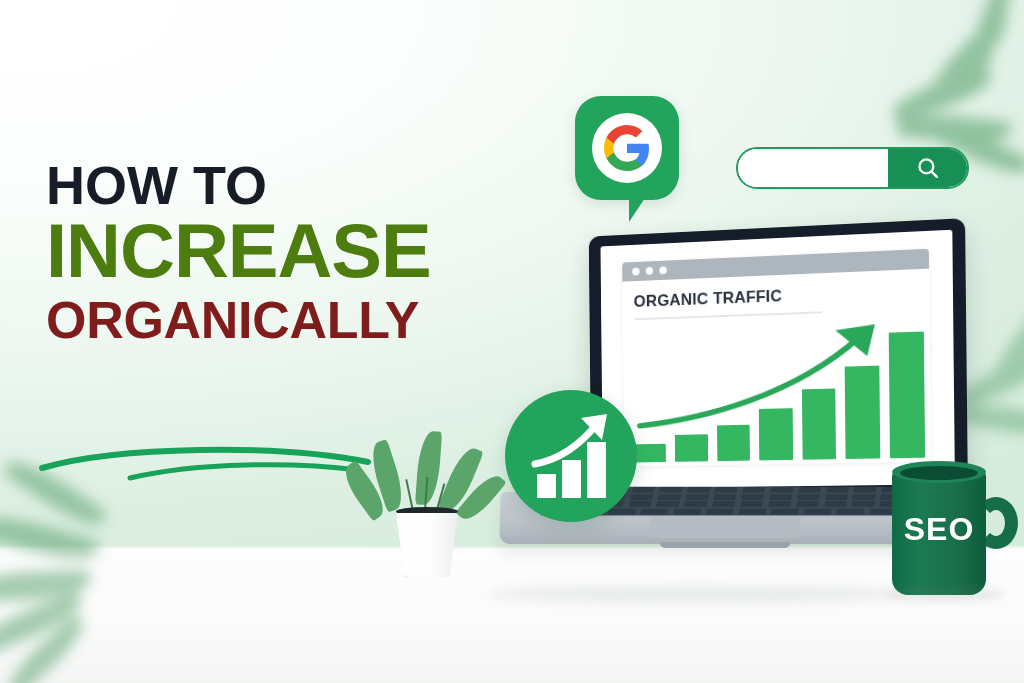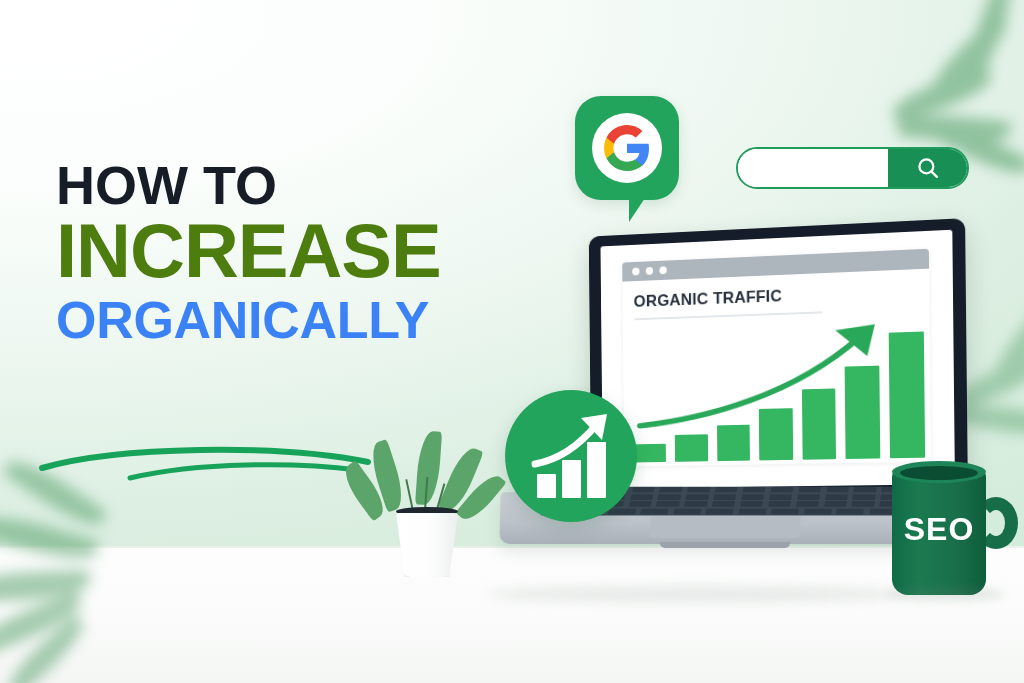--- a/index.html
+++ b/index.html
@@ -26,29 +26,29 @@
   }
 
   
   .leaf-blob{position:absolute;filter:blur(7px);opacity:.55;}
   .frond{position:absolute;}
   .frond i{
     position:absolute;display:block;background:#4f9c64;border-radius:60% 8% 60% 8%;
   }
 
   
-  .headline{position:absolute;left:56px;top:160px;width:540px;}
+  .headline{position:absolute;left:46px;top:160px;width:540px;}
   .hl{
     margin:0;letter-spacing:-0.5px;line-height:.94;
     font-weight:700;font-family:"Liberation Sans", sans-serif;
   }
   .hl1{font-size:54px;color:#161d27;letter-spacing:0px;}
   .hl2{font-size:76px;color:#4d7c0f;margin-top:4px;letter-spacing:-1px;}
   .hl3{font-size:62px;color:#17a558;margin-top:8px;letter-spacing:-0.5px;}
-  .hl4{font-size:52px;color:#3b82f6;margin-top:10px;letter-spacing:-0.3px;}
+  .hl4{font-size:52px;color:#7f1d1d;margin-top:10px;letter-spacing:-0.3px;}
 
   .swoosh{position:absolute;left:38px;top:440px;width:340px;height:46px;}
 
   
   .gbubble{
     position:absolute;left:575px;top:96px;width:104px;height:104px;
     background:#22a45d;border-radius:26px;
     box-shadow:0 4px 14px rgba(30,90,55,.14);
   }
   .gbubble .tail{

